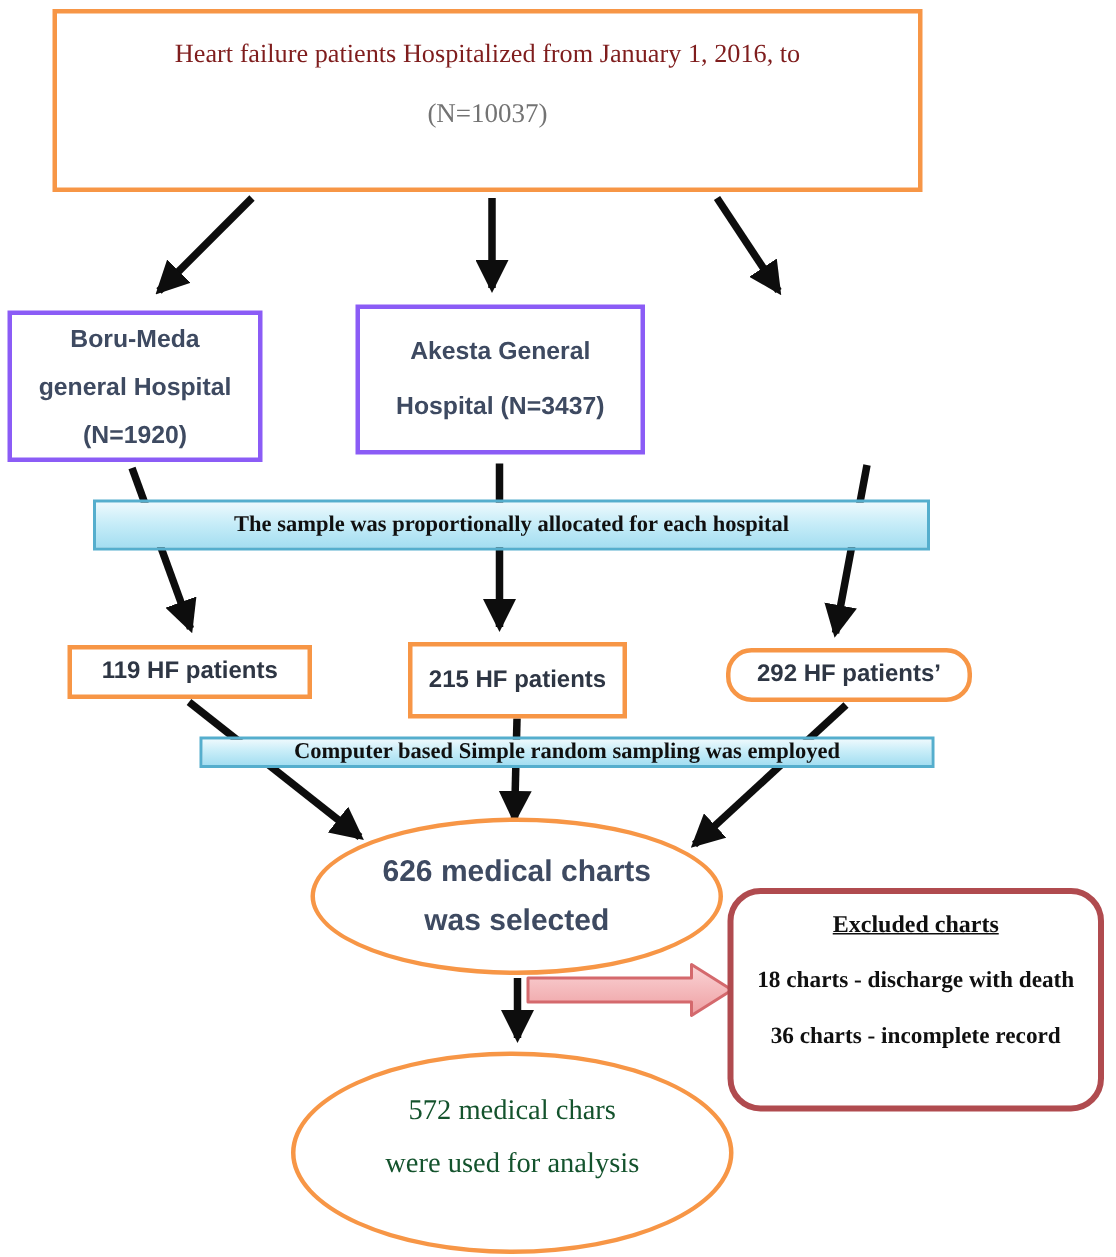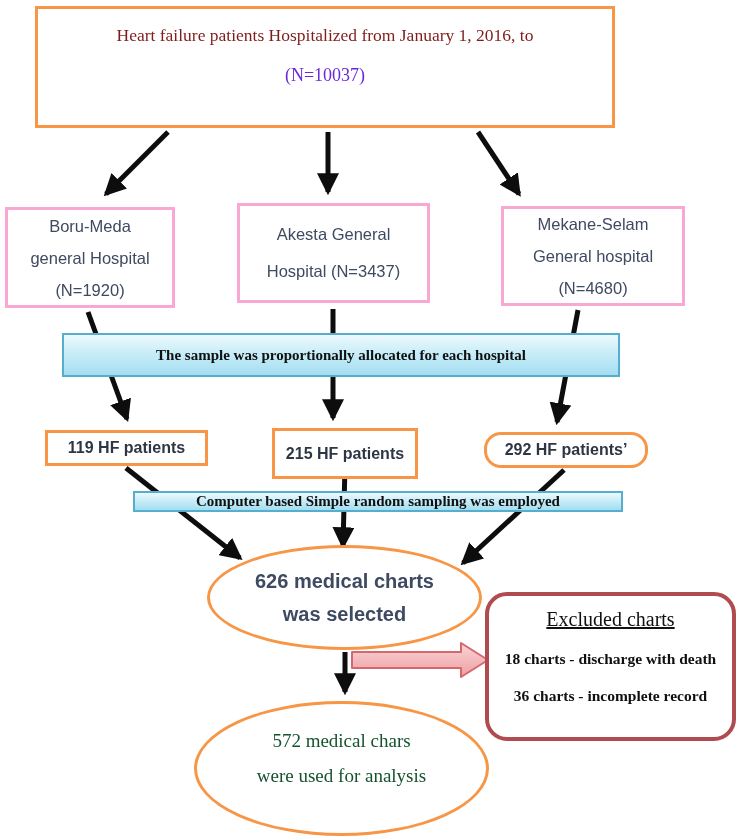--- a/index.html
+++ b/index.html
@@ -8,52 +8,52 @@
     font-family:"Liberation Serif", serif;overflow:hidden;
   }
   .arrows{position:absolute;left:0;top:0;z-index:1;}
   .node{position:absolute;z-index:2;box-sizing:border-box;background:#fff;
         display:flex;flex-direction:column;align-items:center;justify-content:center;
         text-align:center;}
   
   .top-box{left:35px;top:6px;width:580px;height:122px;border:3px solid #F79646;
            justify-content:flex-start;padding-top:9px;}
   .top-box .tline{font-size:17.5px;line-height:34px;color:#7f1d1d;}
-  .top-box .tnum{font-size:18px;margin-top:13px;color:#6d28d9;}
+  .top-box .tnum{font-size:18px;margin-top:13px;color:#737373;}
   
-  .hospital{border:3px solid #f9a8d4;font-family:"Liberation Sans", sans-serif;
-            color:#3E4A61;font-weight:400;}
+  .hospital{border:3px solid #8b5cf6;font-family:"Liberation Sans", sans-serif;
+            color:#3E4A61;font-weight:700;}
   .hospital .hline{line-height:32px;font-size:16.5px;}
   .h0{left:5px;top:207px;width:170px;height:101px;}
   .h1{left:237px;top:203px;width:193px;height:100px;text-align:right;}
   .h1 .hline{line-height:37px;}
   .h2{left:501px;top:206px;width:184px;height:100px;}
   
   .band{left:0;border:2px solid #55AECD;
         background:linear-gradient(to bottom,#EDF9FD 0%,#C8EDF8 45%,#A4DEF1 100%);
         font-size:15px;font-weight:bold;color:#101010;z-index:2;}
-  .band1{left:62px;top:333px;width:558px;height:44px;}
+  .band1{left:62px;top:333px;width:558px;height:34px;}
   .band2{left:133px;top:491px;width:490px;height:21px;}
   
   .sample{border:3px solid #F79646;font-family:"Liberation Sans", sans-serif;
           font-weight:600;color:#2E3644;font-size:16px;}
   .s0{left:45px;top:430px;width:163px;height:36px;}
   .s1{left:272px;top:428px;width:146px;height:51px;}
   .s2{left:484px;top:432px;width:164px;height:36px;border-radius:17px;}
   
   .ellipse{border:3px solid #F79646;border-radius:50%;}
   .e1{left:207px;top:545px;width:275px;height:105px;
       font-family:"Liberation Sans", sans-serif;color:#3E4A61;font-weight:600;}
   .e1 .eline{font-size:20px;line-height:33px;}
   .e2{left:194px;top:701px;width:295px;height:135px;padding-bottom:22px;}
   .e2 .eline{font-size:19px;line-height:35px;color:#14532d;}
   
   .excluded{left:485px;top:592px;width:251px;height:149px;border:4px solid #B04B4F;
             border-radius:22px;justify-content:flex-start;padding-top:12px;}
-  .excluded .ex-title{font-size:20px;font-weight:normal;text-decoration:underline;
+  .excluded .ex-title{font-size:16px;font-weight:bold;text-decoration:underline;
             color:#101010;}
   .excluded .ex-item{font-size:15.5px;color:#101010;margin-top:19px;font-weight:600;}
 </style>
 </head>
 <body>
 
 <div class="stage">
 
   <svg class="arrows" width="744" height="838" viewBox="0 0 744 838">
     <defs>
@@ -89,25 +89,20 @@
     <div class="hline">Boru-Meda</div>
     <div class="hline">general Hospital</div>
     <div class="hline">(N=1920)</div>
   </div>
 
   <div class="node hospital h1">
     <div class="hline">Akesta General</div>
     <div class="hline">Hospital (N=3437)</div>
   </div>
 
-  <div class="node hospital h2">
-    <div class="hline">Mekane-Selam</div>
-    <div class="hline">General hospital</div>
-    <div class="hline">(N=4680)</div>
-  </div>
 
   <div class="node band band1">The sample was proportionally allocated for each hospital</div>
 
   <div class="node sample s0">119 HF patients</div>
   <div class="node sample s1">215 HF patients</div>
   <div class="node sample s2">292 HF patients’</div>
 
   <div class="node band band2">Computer based Simple random sampling was employed</div>
 
   <div class="node ellipse e1">

